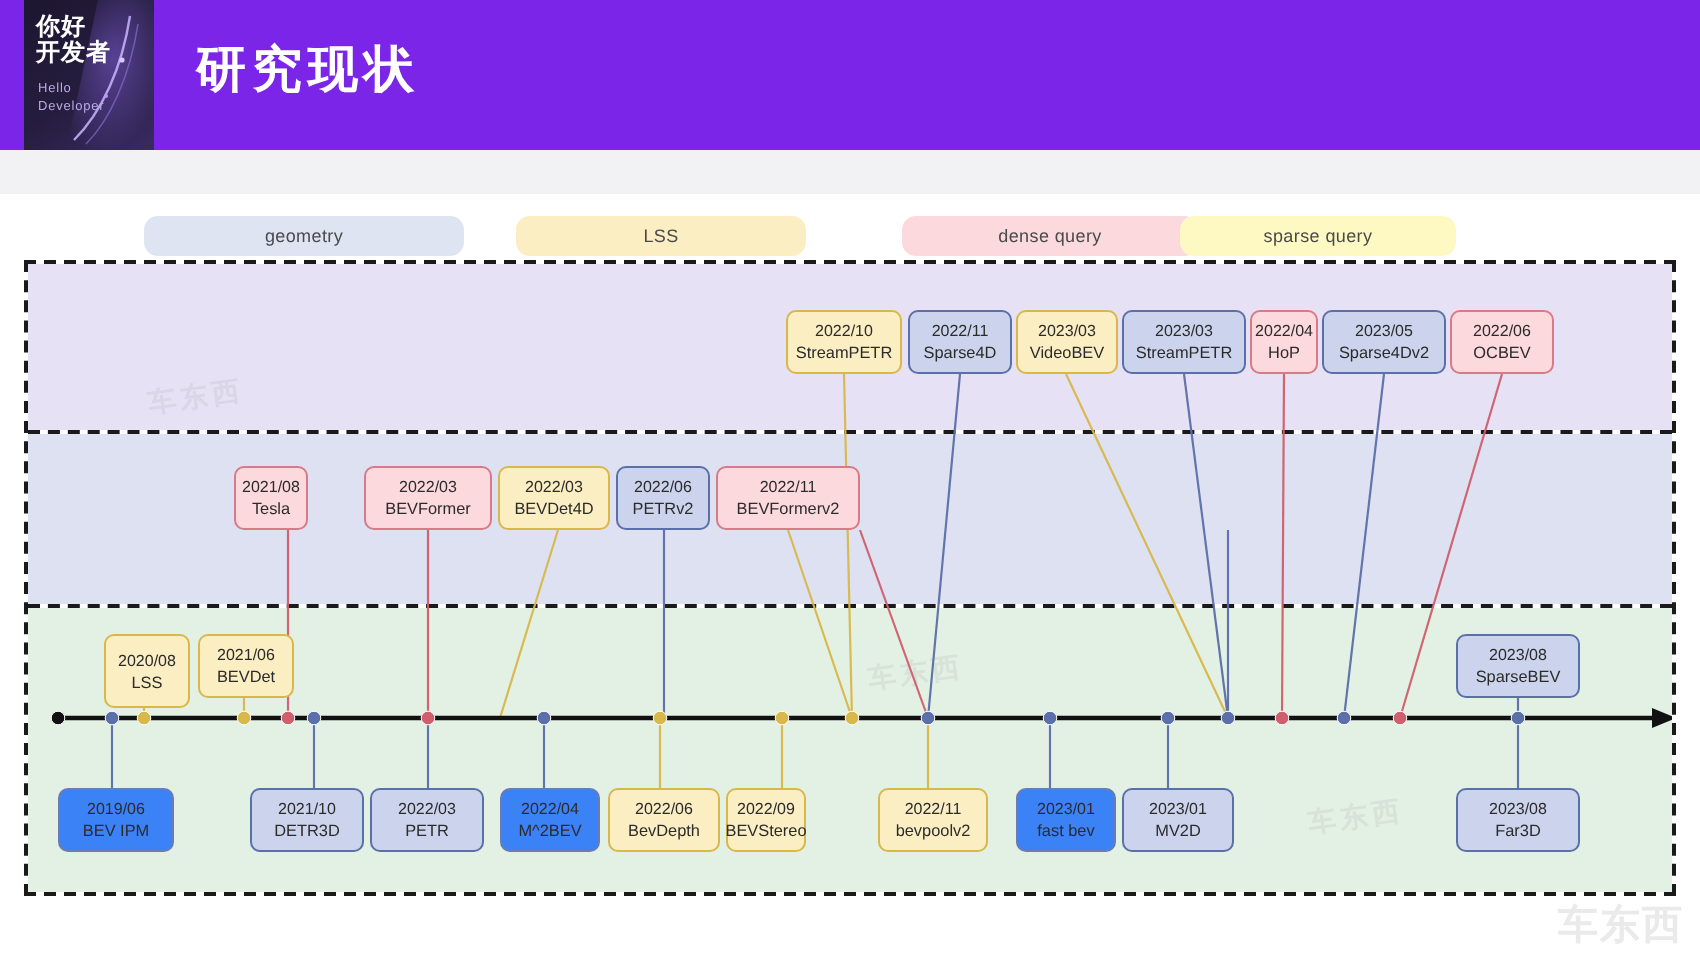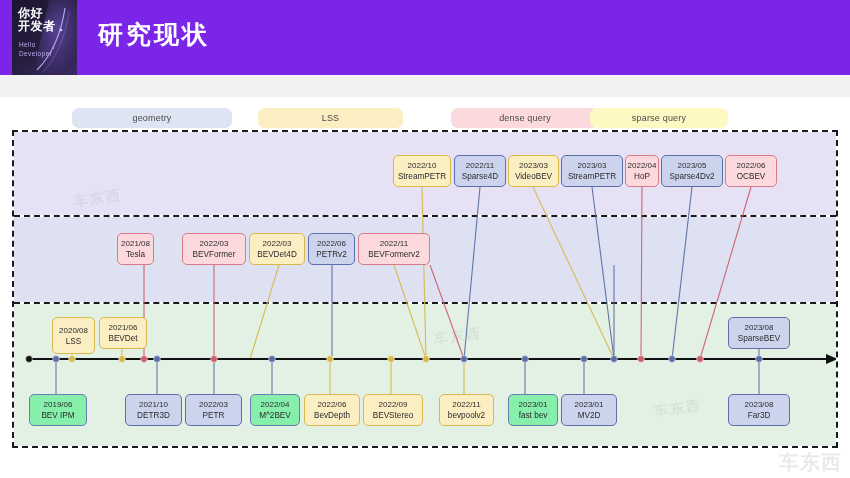--- a/index.html
+++ b/index.html
@@ -76,21 +76,21 @@
     display: flex; flex-direction: column; align-items: center; justify-content: center;
     font-size: 8.2px; line-height: 11px; color: #2b2b2b; text-align: center;
     border-width: 1.2px; border-style: solid; z-index: 6;
     padding: 0 2px; white-space: nowrap;
   }
   .node .d { font-size: 8px; }
   .node .n { font-size: 8.2px; }
   .n-yellow { background: #fbeec3; border-color: #d8b84a; }
   .n-blue   { background: #ccd4ed; border-color: #5b6fa8; }
   .n-pink   { background: #fbd9dd; border-color: #d97a86; }
-  .n-ltblue { background: #86efac; border-color: #6a7cb4; }
+  .n-ltblue { background: #3b82f6; border-color: #6a7cb4; }
 
   
   svg.overlay { position: absolute; left: 0; top: 0; width: 826px; height: 318px;
                 overflow: visible; z-index: 4; }
   svg.axis-layer { z-index: 5; }
 
   
   .wm {
     position: absolute; color: rgba(120,120,120,.10);
     font-size: 14px; font-weight: bold; letter-spacing: 2px;
@@ -284,21 +284,21 @@
           <span class="n">PETR</span>
         </div>
         <div class="node n-ltblue" style="left: 236px; top: 262px; width: 50px; height: 32px;">
           <span class="d">2022/04</span>
           <span class="n">M^2BEV</span>
         </div>
         <div class="node n-yellow" style="left: 290px; top: 262px; width: 56px; height: 32px;">
           <span class="d">2022/06</span>
           <span class="n">BevDepth</span>
         </div>
-        <div class="node n-yellow" style="left: 349px; top: 262px; width: 60px; height: 32px;">
+        <div class="node n-yellow" style="left: 349px; top: 262px; width: 40px; height: 32px;">
           <span class="d">2022/09</span>
           <span class="n">BEVStereo</span>
         </div>
         <div class="node n-yellow" style="left: 425px; top: 262px; width: 55px; height: 32px;">
           <span class="d">2022/11</span>
           <span class="n">bevpoolv2</span>
         </div>
         <div class="node n-ltblue" style="left: 494px; top: 262px; width: 50px; height: 32px;">
           <span class="d">2023/01</span>
           <span class="n">fast bev</span>

